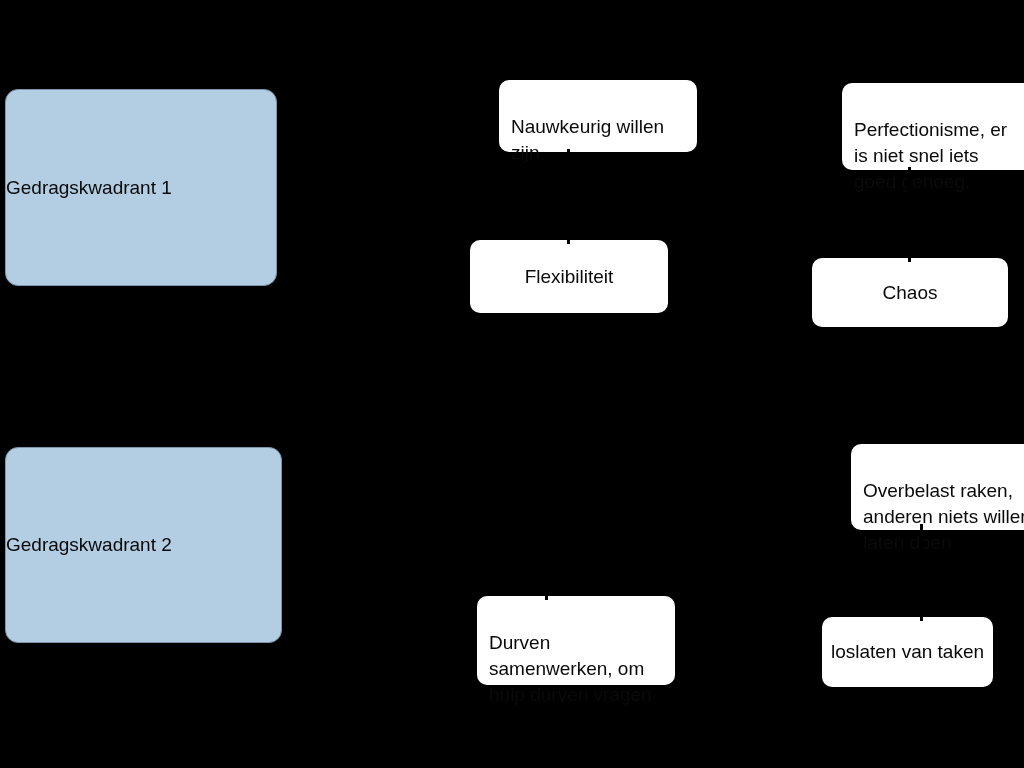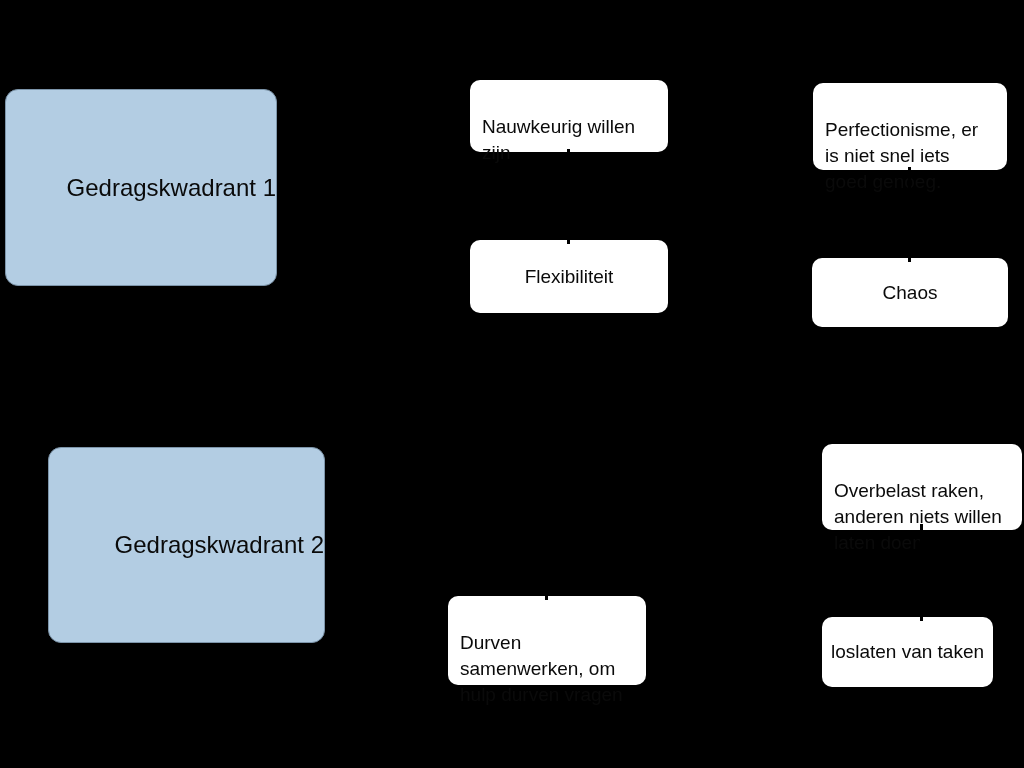--- a/index.html
+++ b/index.html
@@ -19,51 +19,52 @@
   .node {
     position: absolute;
     box-sizing: border-box;
   }
   .quadrant {
     background: #b3cde3;
     border: 1px solid #7d95aa;
     border-radius: 13px;
     display: flex;
     align-items: center;
-    justify-content: flex-end;
+    justify-content: flex-start;
     text-align: center;
-    font-size: 24px;
+    font-size: 19px;
     line-height: 26px;
   }
   .card {
     background: #ffffff;
     border-radius: 10px;
     font-size: 19px;
     line-height: 26px;
     white-space: pre-line;
   }
   .card.top-left {
     padding: 8px 12px 0 12px;
     text-align: left;
+    margin-left: 29px;
   }
   .card.centered {
     display: flex;
     align-items: center;
     justify-content: center;
     text-align: center;
     padding: 0 8px;
   }
   .connector {
     position: absolute;
     width: 3px;
     background: #000000;
   }
   
   .q1 { left: 5px;   top: 89px;  width: 272px; height: 197px; }
-  .q2 { left: 5px;   top: 447px; width: 277px; height: 196px; margin-left: 43px; }
+  .q2 { left: 5px;   top: 447px; width: 277px; height: 196px; }
   .c1 { left: 470px; top: 80px;  width: 198px; height: 72px; }
   .c2 { left: 813px; top: 83px;  width: 194px; height: 87px; }
   .c3 { left: 470px; top: 240px; width: 198px; height: 73px; }
   .c4 { left: 812px; top: 258px; width: 196px; height: 69px; }
   .c5 { left: 406px; top: 434px; width: 282px; height: 76px; padding-top: 10px; }
   .c6 { left: 448px; top: 596px; width: 198px; height: 89px; }
   .c7 { left: 822px; top: 444px; width: 200px; height: 86px; padding-top: 10px; }
   .c8 { left: 822px; top: 617px; width: 171px; height: 70px; }
   .l1 { left: 567px; top: 149px; height: 95px; }
   .l2 { left: 908px; top: 167px; height: 95px; }

